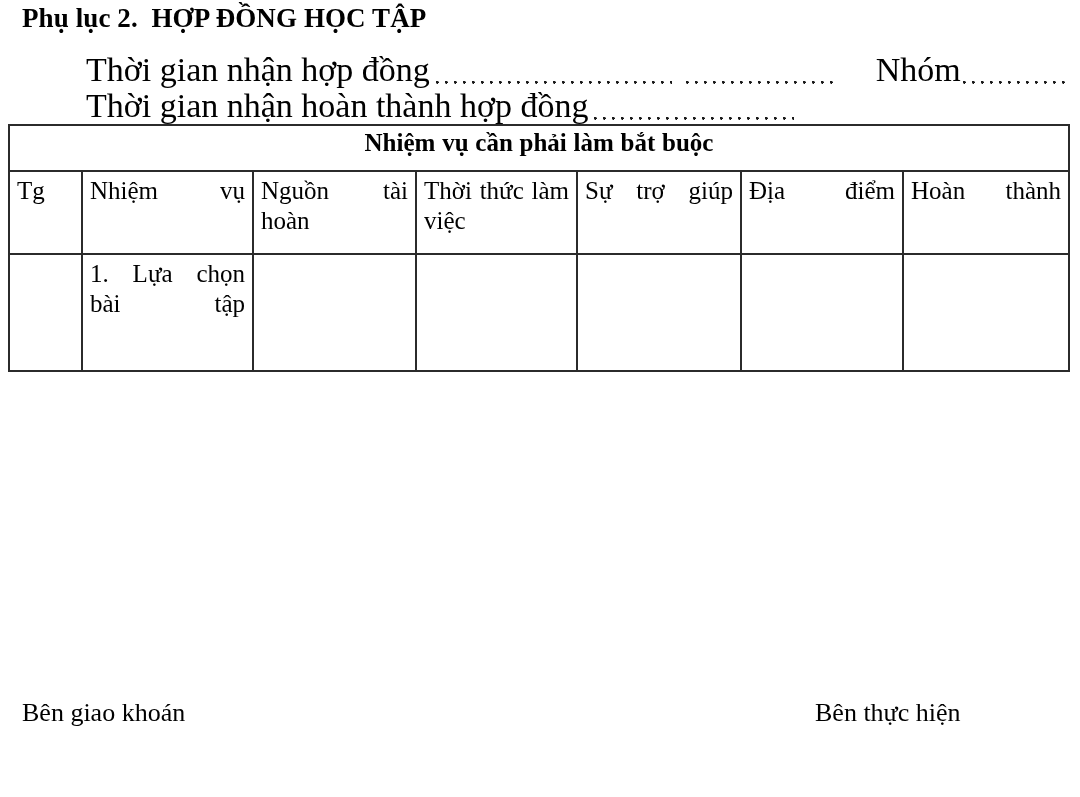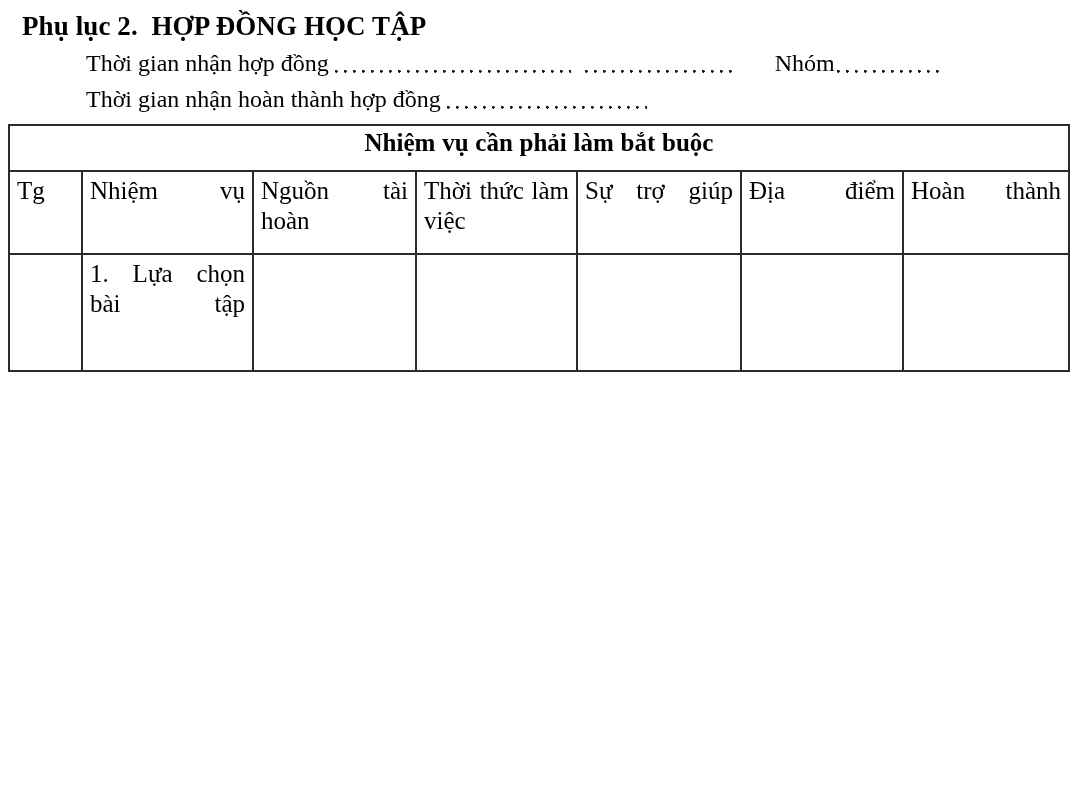--- a/index.html
+++ b/index.html
@@ -19,34 +19,34 @@
 
   .page {
     position: absolute;
     inset: 0;
   }
 
   
   .doc-title {
     position: absolute;
     left: 22px;
-    top: 12px;
+    top: 4px;
     font-size: 27px;
     font-weight: bold;
     letter-spacing: 0.1px;
     white-space: pre;
     line-height: 1.1;
   }
 
   
   .meta-line {
     position: absolute;
     display: flex;
     align-items: baseline;
-    font-size: 24px;
+    font-size: 34px;
     line-height: 1.15;
     white-space: nowrap;
   }
   .meta-line-1 { left: 86px; top: 50px; width: 990px; }
   .meta-line-2 { left: 86px; top: 86px; width: 990px; }
 
   .meta-label { flex: 0 0 auto; }
 
   .dot-leader {
     flex: 0 0 auto;
@@ -180,14 +180,18 @@
         <td>1. Lựa chọn bài tập</td>
         <td></td>
         <td class="cell-plain"></td>
         <td></td>
         <td class="cell-plain"></td>
         <td></td>
       </tr>
     </tbody>
   </table>
 
+  <div class="sign-row">
+    <span class="sign-left">Bên giao khoán</span>
+    <span class="sign-right">Bên thực hiện</span>
+  </div>
 
 </div>
 
 </body></html>

